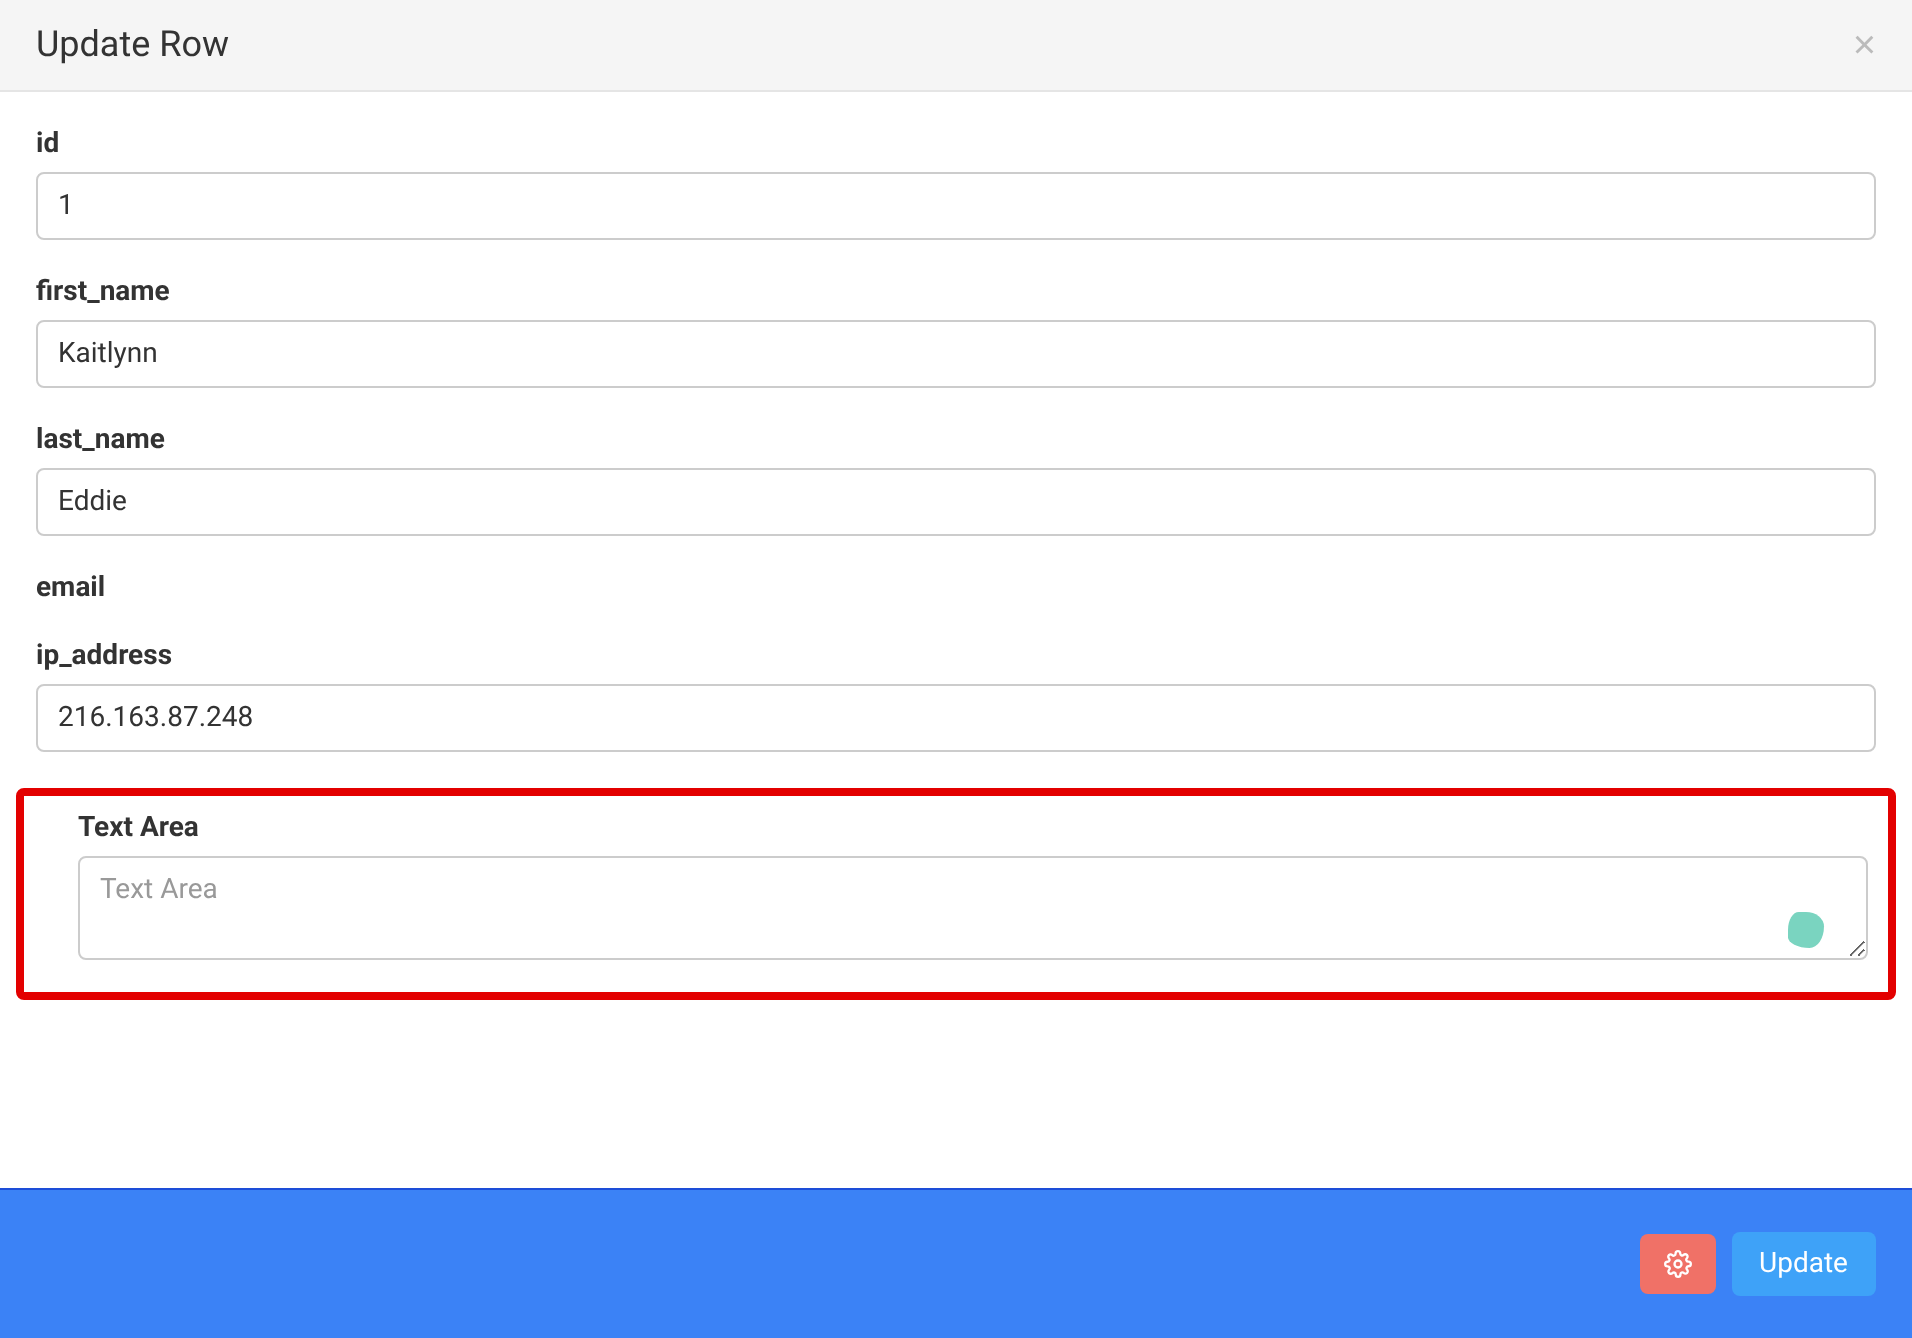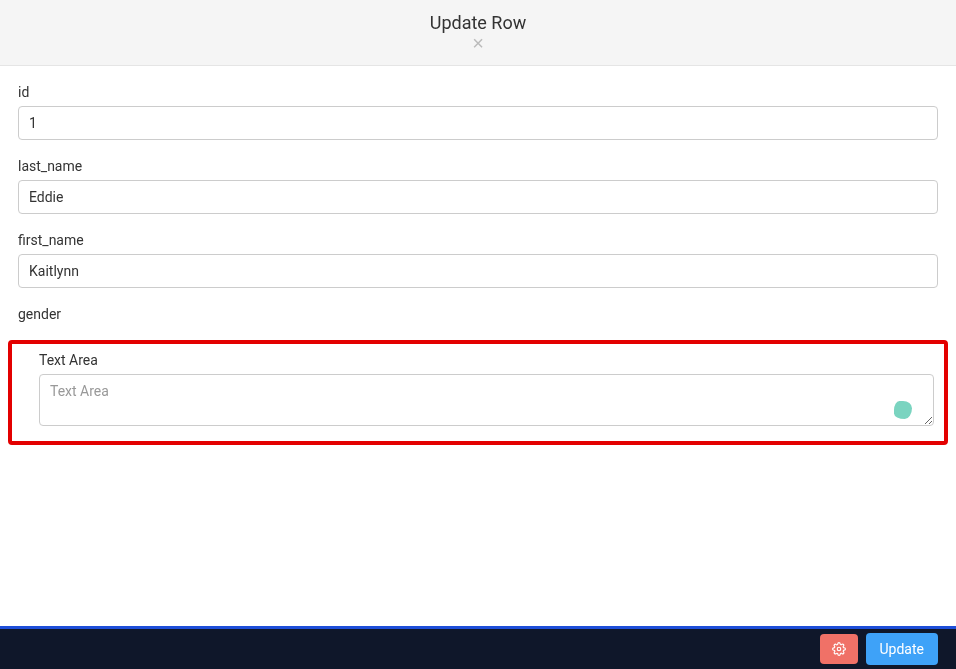--- a/index.html
+++ b/index.html
@@ -17,21 +17,20 @@
       overflow: hidden;
       position: relative;
     }
     .modal-header {
       background: #f5f5f5;
       border-bottom: 1px solid #e5e5e5;
       padding: 12px 18px;
       display: flex;
       justify-content: space-between;
       align-items: center;
-      flex-direction: column;
     }
     .modal-title {
       font-size: 18px;
       font-weight: 400;
       color: #333;
     }
     .close-btn {
       background: none;
       border: none;
       font-size: 20px;
@@ -42,21 +41,21 @@
       font-weight: 300;
     }
     .modal-body {
       padding: 18px 18px 10px 18px;
     }
     .form-group {
       margin-bottom: 18px;
     }
     .form-label {
       display: block;
-      font-weight: 400;
+      font-weight: 700;
       font-size: 14px;
       color: #333;
       margin-bottom: 6px;
     }
     .form-control {
       width: 100%;
       padding: 8px 10px;
       font-size: 14px;
       color: #333;
       background: #fff;
@@ -91,23 +90,23 @@
       height: 18px;
       background: #7ad4c0;
       border-radius: 30% 50% 40% 60% / 50% 40% 60% 30%;
       pointer-events: none;
     }
     .modal-footer {
       position: absolute;
       bottom: 0;
       left: 0;
       right: 0;
-      background: #0f172a;
-      border-top: 3px solid #1d4ed8;
-      padding: 4px 18px;
+      background: #3b82f6;
+      border-top: 1px solid #1d4ed8;
+      padding: 21px 18px;
       display: flex;
       justify-content: flex-end;
       gap: 8px;
       align-items: center;
     }
     .btn {
       border: none;
       border-radius: 4px;
       padding: 8px 14px;
       font-size: 14px;
@@ -143,34 +142,38 @@
 </div>
 
 <div class="modal-body">
 
   <div class="form-group">
     <label class="form-label">id</label>
     <input type="text" class="form-control" value="1" style="">
   </div>
 
   <div class="form-group">
+    <label class="form-label">first_name</label>
+    <input type="text" class="form-control" value="Kaitlynn" style="">
+  </div>
+
+  <div class="form-group">
     <label class="form-label">last_name</label>
     <input type="text" class="form-control" value="Eddie" style="">
   </div>
 
   <div class="form-group">
-    <label class="form-label">first_name</label>
-    <input type="text" class="form-control" value="Kaitlynn" style="">
-  </div>
-
-  <div class="form-group">
-    <label class="form-label">gender</label>
+    <label class="form-label">email</label>
   </div>
 
 
+  <div class="form-group">
+    <label class="form-label">ip_address</label>
+    <input type="text" class="form-control" value="216.163.87.248" style="">
+  </div>
 
   <div class="highlight-box">
     <div class="form-group">
       <label class="form-label">Text Area</label>
       <textarea class="form-control" placeholder="Text Area" style=""></textarea>
     </div>
     <div class="teal-blob"></div>
   </div>
 
 </div>

